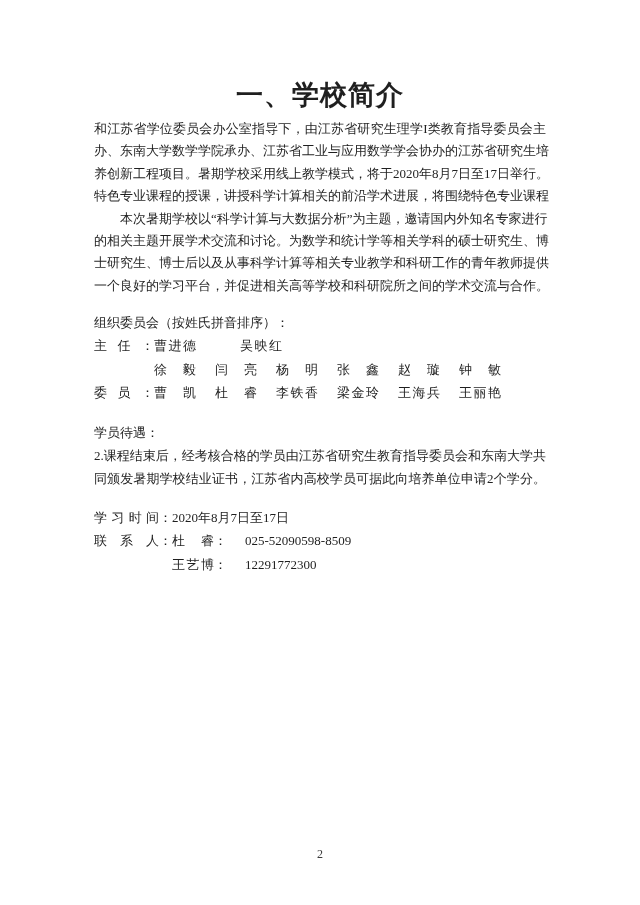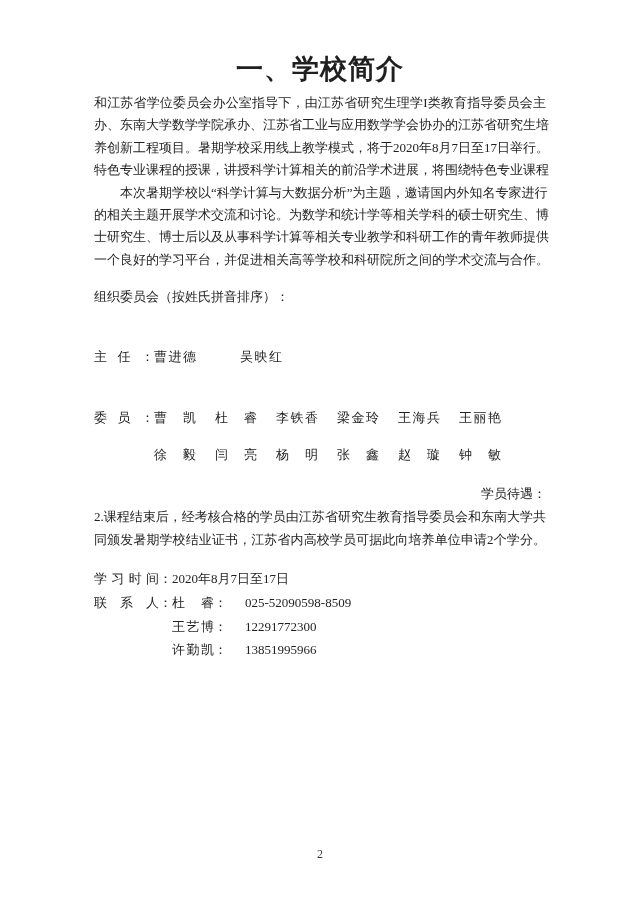--- a/index.html
+++ b/index.html
@@ -9,21 +9,21 @@
     height: 905px;
     position: relative;
     font-family: "Liberation Serif", "DejaVu Serif", serif;
     font-size: 13px;
     color: #1f1f1f;
     overflow: hidden;
   }
   .content {
     width: 452px;
     margin: 0 auto;
-    padding-top: 52px;
+    padding-top: 78px;
   }
   
   .doc-title {
     font-family: "Liberation Sans", "DejaVu Sans", sans-serif;
     font-size: 27px;
     font-weight: bold;
     text-align: center;
     line-height: 34px;
     margin-bottom: 6px;
     letter-spacing: 1px;
@@ -39,36 +39,35 @@
   
   .sect-heading { line-height: 23px; margin-top: 14px; }
   .crow { line-height: 23.5px; white-space: nowrap; }
   .clbl {
     display: inline-block;
     width: 60px;
     text-align: justify;
     text-align-last: justify;
     white-space: nowrap;
     vertical-align: bottom;
-    margin-top: 37px;
   }
   .ncell {
     display: inline-block;
     width: 42px;
     text-align: justify;
     text-align-last: justify;
     white-space: nowrap;
     vertical-align: bottom;
   }
   .crow.wide .ncell { margin-right: 44px; }
   .crow.narrow .ncell { margin-right: 19px; }
   .crow .ncell:last-child { margin-right: 0; }
   
   .benefits { margin-top: 13px; }
-  .benefits .sect-heading { margin-top: 16px; line-height: 23px; text-align: right; }
+  .benefits .sect-heading { margin-top: 16px; line-height: 23px; }
   .bline { line-height: 23px; }
   
   .info { margin-top: 16px; }
   .irow { line-height: 23.7px; white-space: nowrap; }
   .ilbl {
     display: inline-block;
     width: 65px;
     text-align: justify;
     text-align-last: justify;
     white-space: nowrap;
@@ -118,44 +117,41 @@
 
   <div>
     <div class="sect-heading">组织委员会（按姓氏拼音排序）：</div>
 
     <div class="crow wide">
       <span class="clbl">主任：</span><span class="ncell">曹进德</span><span class="ncell">吴映红</span>
     </div>
 
 
     <div class="crow narrow">
-      <span class="clbl">委员：</span><span class="ncell">曹凯</span><span class="ncell">杜睿</span><span class="ncell">李铁香</span><span class="ncell">梁金玲</span><span class="ncell">王海兵</span><span class="ncell">王丽艳</span>
+      <span class="clbl"></span><span class="ncell">徐毅</span><span class="ncell">闫亮</span><span class="ncell">杨明</span><span class="ncell">张鑫</span><span class="ncell">赵璇</span><span class="ncell">钟敏</span>
     </div>
 
     <div class="crow narrow">
-      <span class="clbl"></span><span class="ncell">徐毅</span><span class="ncell">闫亮</span><span class="ncell">杨明</span><span class="ncell">张鑫</span><span class="ncell">赵璇</span><span class="ncell">钟敏</span>
+      <span class="clbl">委员：</span><span class="ncell">曹凯</span><span class="ncell">杜睿</span><span class="ncell">李铁香</span><span class="ncell">梁金玲</span><span class="ncell">王海兵</span><span class="ncell">王丽艳</span>
     </div>
   </div>
 
   <div class="benefits">
     <div class="sect-heading">学员待遇：</div>
     <div class="bline line">2.课程结束后，经考核合格的学员由江苏省研究生教育指导委员会和东南大学共</div>
     <div class="bline line">同颁发暑期学校结业证书，江苏省内高校学员可据此向培养单位申请2个学分。</div>
   </div>
 
   <div class="info">
     <div class="irow">
       <span class="ilbl">学习时间</span><span>：</span><span>2020年8月7日至17日</span>
     </div>
     <div class="irow">
       <span class="ilbl">联系人</span><span>：</span><span class="cname">杜睿</span><span>：</span><span class="phone">025-52090598-8509</span>
     </div>
     <div class="irow sub">
       <span class="cname">王艺博</span><span>：</span><span class="phone">12291772300</span>
     </div>
-    <div class="irow sub">
-      <span class="cname">许勤凯</span><span>：</span><span class="phone">13851995966</span>
-    </div>
   </div>
 
 </div>
 
 <div class="page-num">2</div>
 
 </body></html>

